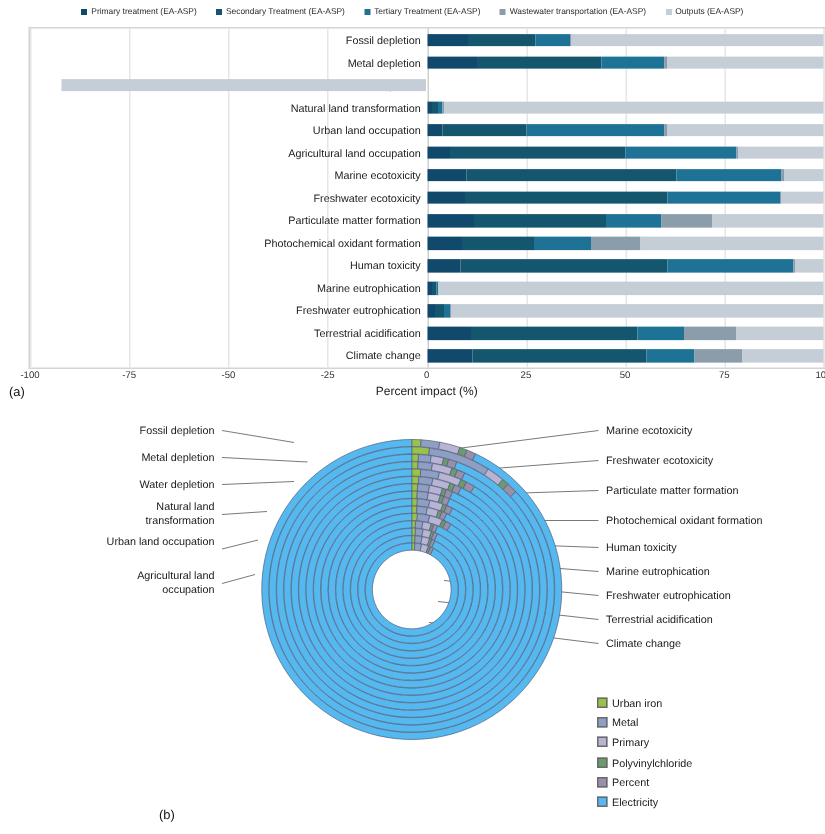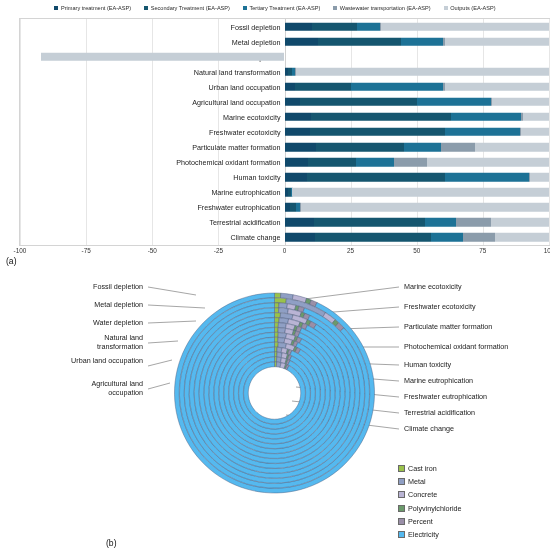--- a/index.html
+++ b/index.html
@@ -241,20 +241,21 @@
         <div class="xtick" style="left: 1px;">-100</div>
         <div class="xtick" style="left: 67.125px;">-75</div>
         <div class="xtick" style="left: 133.25px;">-50</div>
         <div class="xtick" style="left: 199.375px;">-25</div>
         <div class="xtick" style="left: 265.5px;">0</div>
         <div class="xtick" style="left: 331.625px;">25</div>
         <div class="xtick" style="left: 397.75px;">50</div>
         <div class="xtick" style="left: 463.875px;">75</div>
         <div class="xtick" style="left: 530px;">100</div>
       </div>
+    <div id="xtitle">Percent impact (%)</div>
     <div id="label-a">(a)</div>
   </div>
 
   <div id="panel-b">
     <svg id="leader-svg">
         <line x1="148" y1="22" x2="196" y2="30" stroke="#6a6a6a" stroke-width="0.6"></line>
         <line x1="148" y1="40" x2="205" y2="43" stroke="#6a6a6a" stroke-width="0.6"></line>
         <line x1="148" y1="58" x2="196" y2="56" stroke="#6a6a6a" stroke-width="0.6"></line>
         <line x1="148" y1="78" x2="178" y2="76" stroke="#6a6a6a" stroke-width="0.6"></line>
         <line x1="148" y1="101" x2="172" y2="95" stroke="#6a6a6a" stroke-width="0.6"></line>
@@ -381,29 +382,29 @@
         <div class="dlabel right" style="top: 96px; left: 404px;">Human toxicity</div>
         <div class="dlabel right" style="top: 112px; left: 404px;">Marine eutrophication</div>
         <div class="dlabel right" style="top: 128px; left: 404px;">Freshwater eutrophication</div>
         <div class="dlabel right" style="top: 144px; left: 404px;">Terrestrial acidification</div>
         <div class="dlabel right" style="top: 160px; left: 404px;">Climate change</div>
       </div>
 
     <div id="mat-legend">
         <div class="ml-item">
           <span class="ml-sw" style="background: rgb(154, 194, 74);"></span>
-          <span>Cast iron</span>
+          <span>Urban iron</span>
         </div>
         <div class="ml-item">
           <span class="ml-sw" style="background: rgb(143, 159, 196);"></span>
           <span>Metal</span>
         </div>
         <div class="ml-item">
           <span class="ml-sw" style="background: rgb(185, 180, 212);"></span>
-          <span>Concrete</span>
+          <span>Primary</span>
         </div>
         <div class="ml-item">
           <span class="ml-sw" style="background: rgb(107, 154, 107);"></span>
           <span>Polyvinylchloride</span>
         </div>
         <div class="ml-item">
           <span class="ml-sw" style="background: rgb(154, 143, 168);"></span>
           <span>Percent</span>
         </div>
         <div class="ml-item">

